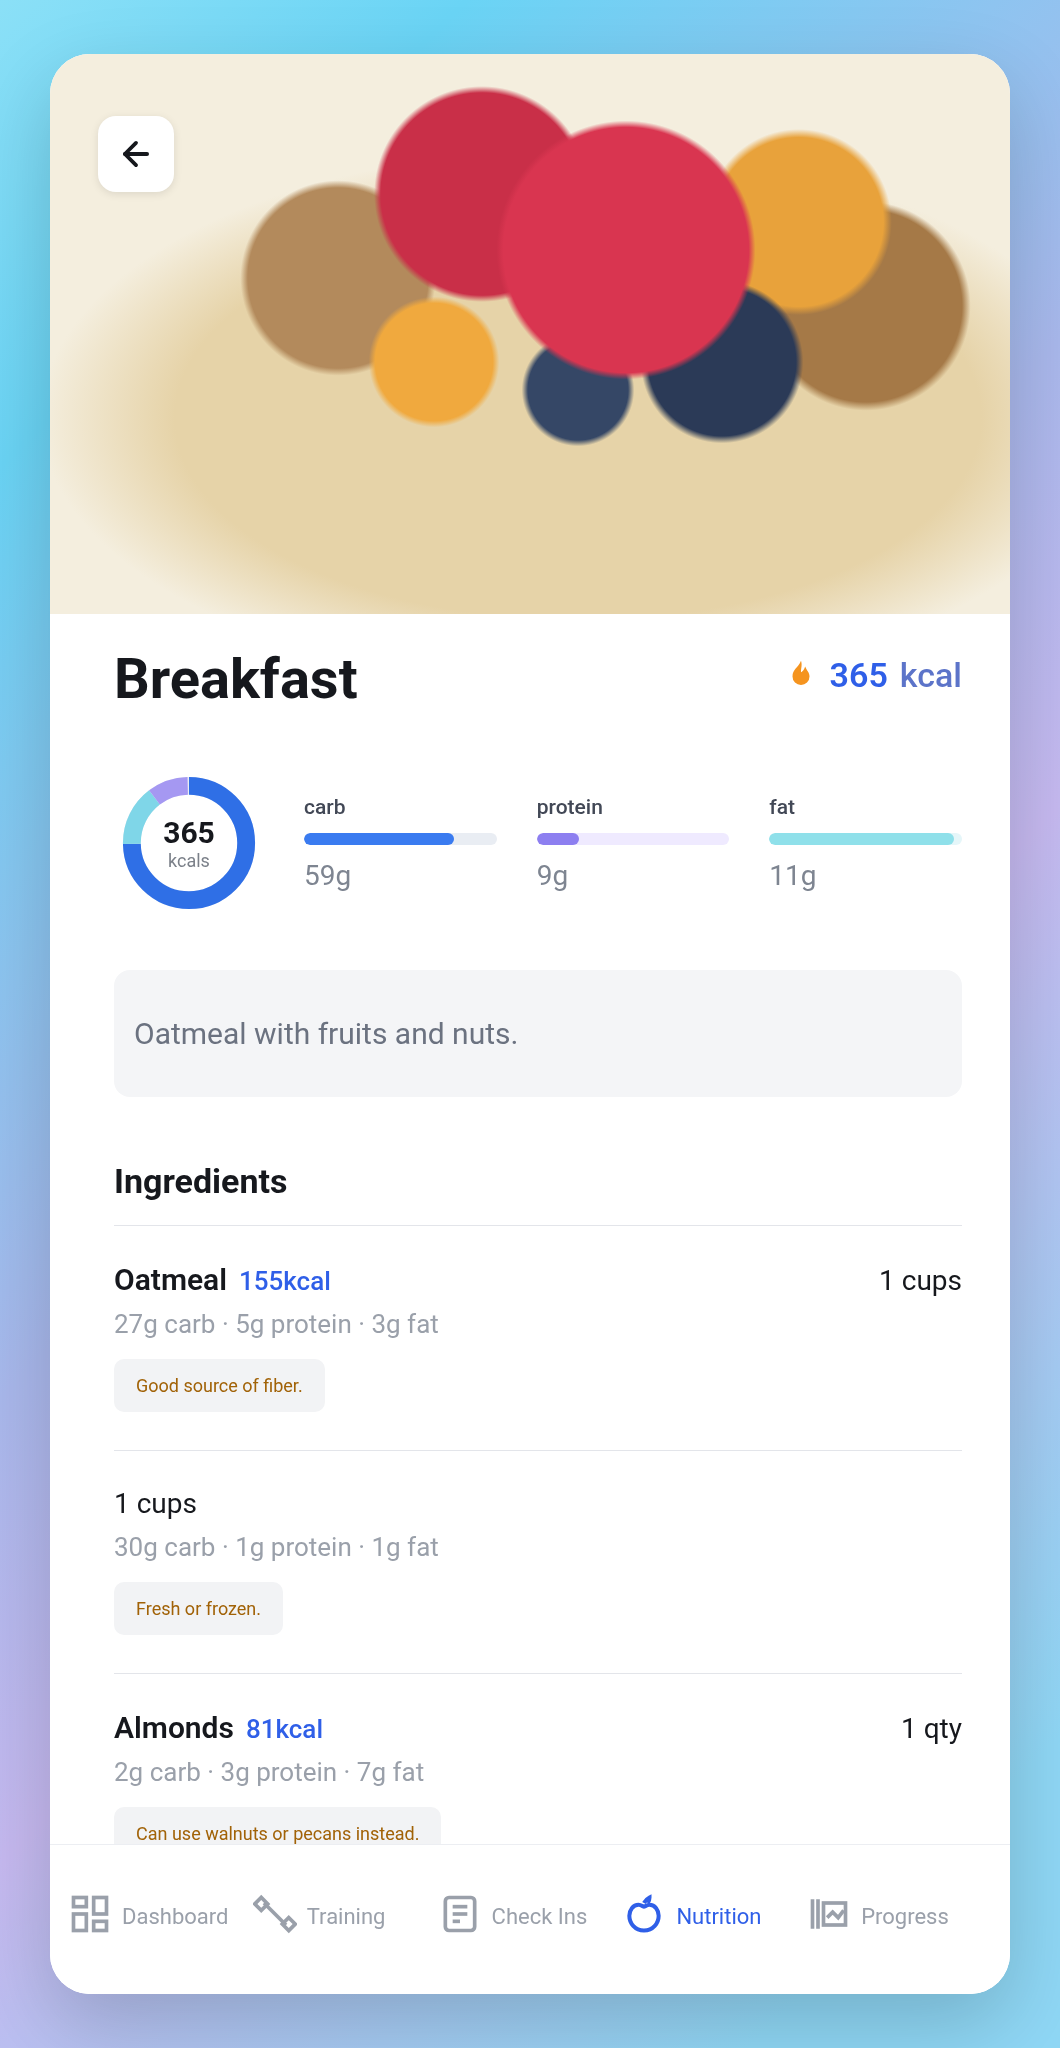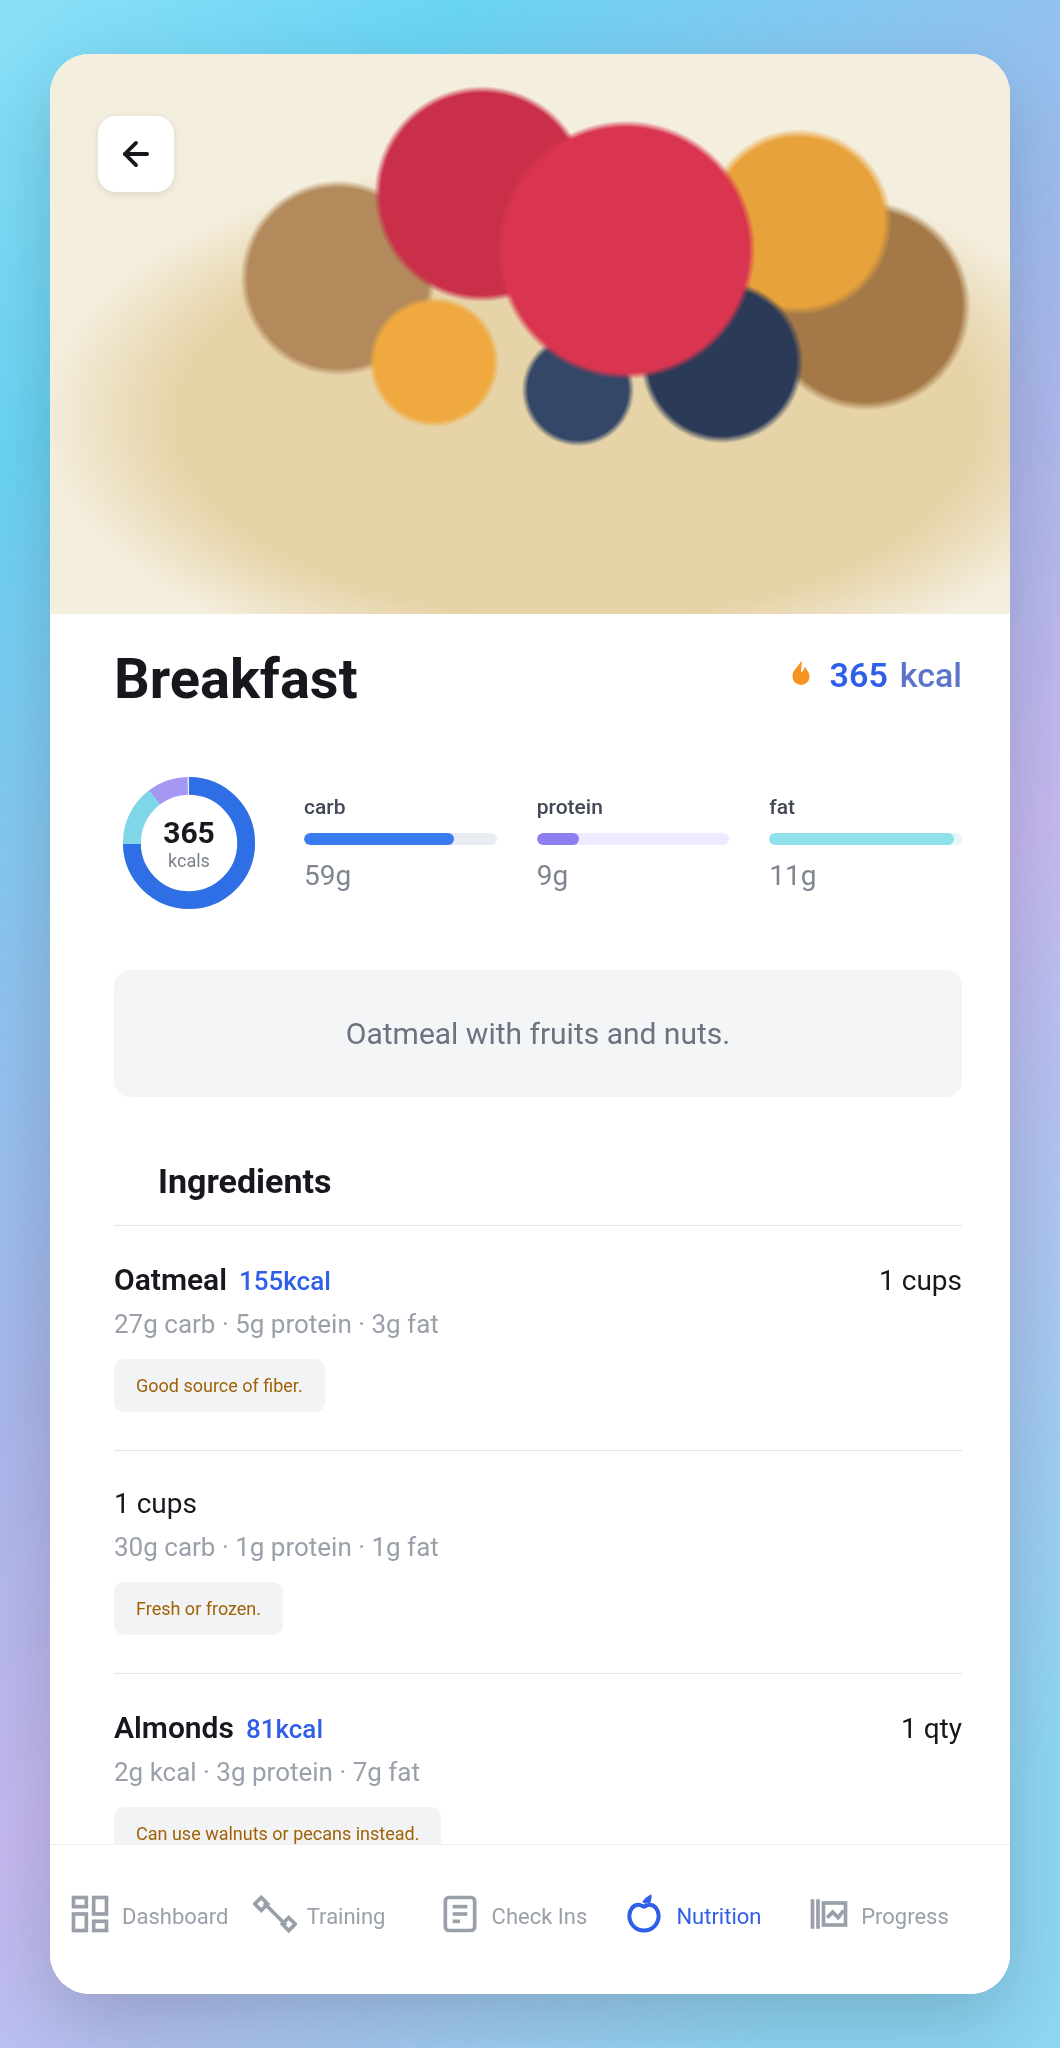--- a/index.html
+++ b/index.html
@@ -79,26 +79,26 @@
   .donut-label .u { font-size: 18px; color:#7b8089; }
 
   .macro { flex:1; display:flex; flex-direction:column; gap:14px; }
   .macro .lbl { font-size: 21px; color:#424856; font-weight:500; }
   .macro .bar { height: 12px; border-radius: 8px; background:#e9edf3; overflow:hidden; position:relative; }
   .macro .bar > span { position:absolute; left:0; top:0; bottom:0; border-radius:8px; }
   .macro .val { font-size: 28px; color:#7e8591; }
 
   .desc-box {
     background:#f4f5f7; border-radius:16px;
-    padding: 46px 20px; text-align:center;
+    padding: 46px 20px; text-align:left;
     color:#6b7280; font-size:30px;
     margin-bottom: 64px;
   }
 
-  h2.section { font-size: 34px; font-weight:700; color:#16181d; margin-bottom: 24px; margin-left: 44px; }
+  h2.section { font-size: 34px; font-weight:700; color:#16181d; margin-bottom: 24px; }
 
   .ingredient { border-top:1px solid #e3e5ea; padding: 36px 0 30px 0; margin-top: 8px; }
   .ing-head { display:flex; justify-content:space-between; align-items:baseline; }
   .ing-head .name { font-size: 30px; font-weight:600; color:#16181d; }
   .ing-head .cal { color:#2f5fe8; font-size:26px; margin-left:12px; font-weight:500;}
   .ing-head .qty { font-size: 28px; color:#16181d; }
   .ing-macros { color:#9aa0aa; font-size:26px; margin-top:12px; }
   .ing-note {
     display:inline-block; background:#f2f3f5; color:#a16207;
     font-size:18px; padding:16px 22px; border-radius:10px; margin-top:20px;
@@ -198,21 +198,21 @@
     <div class="ing-head">
       <div class="qty">1 cups</div>
     </div>
     <div class="ing-macros">30g carb  ·  1g protein  ·  1g fat</div>
     <div class="ing-note">Fresh or frozen.</div></div>
         <div class="ingredient">
     <div class="ing-head">
       <div><span class="name">Almonds</span><span class="cal">81kcal</span></div>
       <div class="qty">1 qty</div>
     </div>
-    <div class="ing-macros">2g kcal  ·  3g protein  ·  7g fat</div>
+    <div class="ing-macros">2g carb  ·  3g protein  ·  7g fat</div>
     <div class="ing-note">Can use walnuts or pecans instead.</div></div>
       </div>
 
   </div>
 
   <div class="tabbar" id="tabbar">
       <div class="tab">
         <span><svg viewBox="0 0 24 24" fill="none" stroke="currentColor" stroke-width="2">
             <rect x="3" y="3" width="7" height="5"></rect>
             <rect x="14" y="3" width="7" height="9"></rect>

